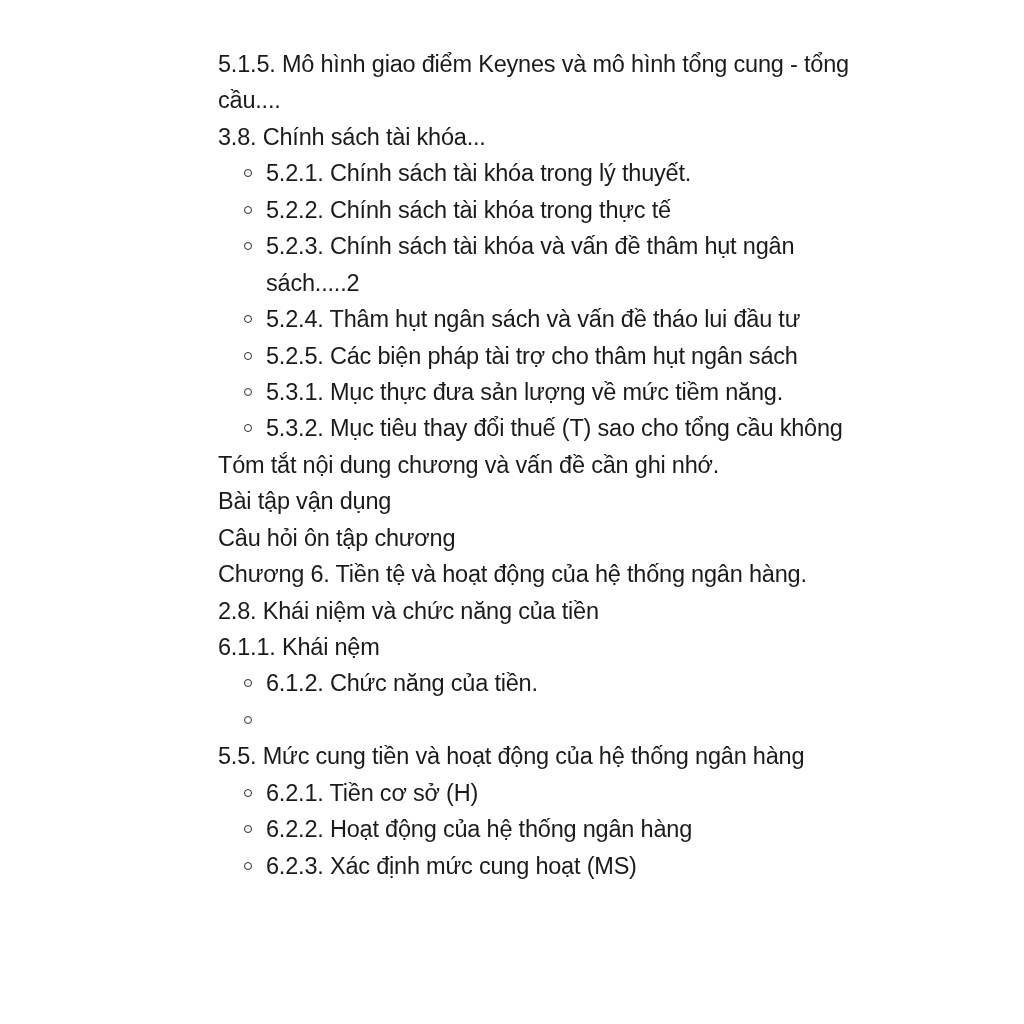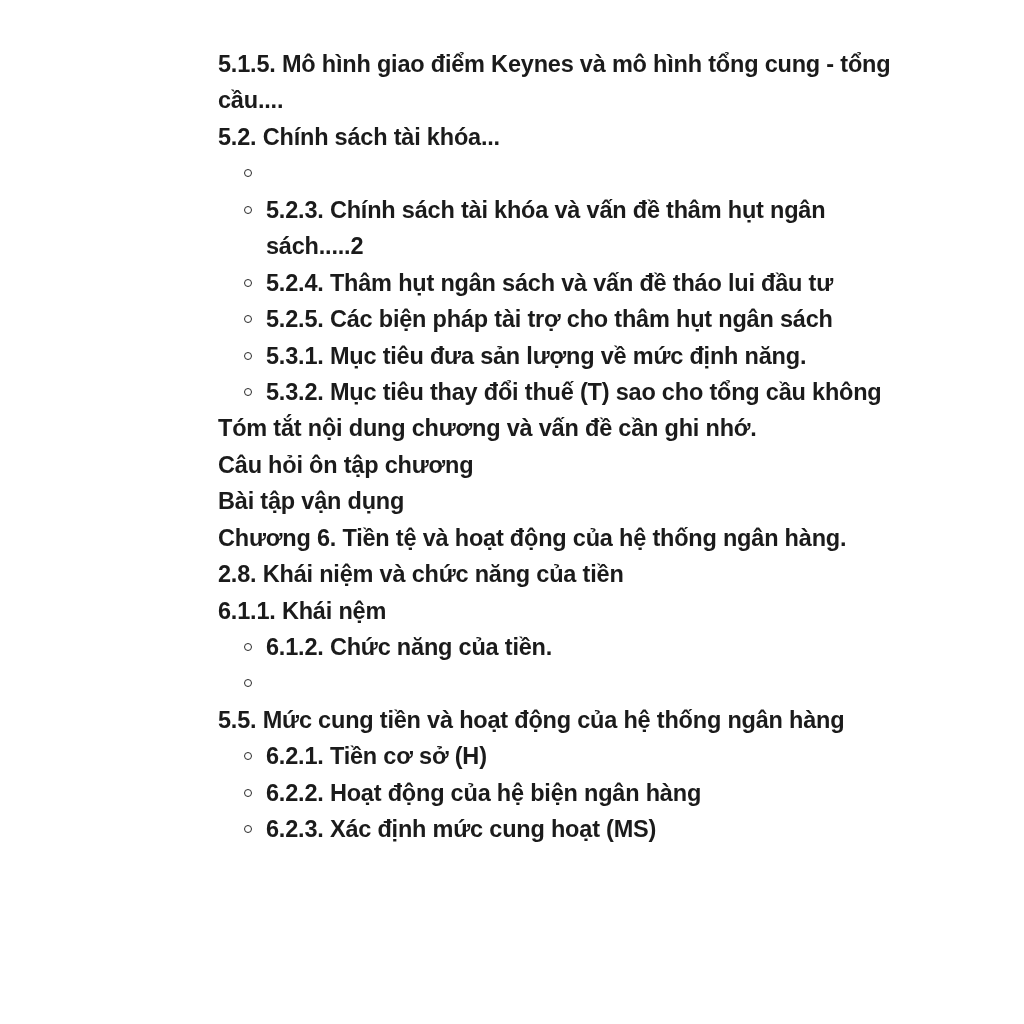--- a/index.html
+++ b/index.html
@@ -12,21 +12,21 @@
     background: #ffffff;
     position: relative;
     overflow: hidden;
   }
   .toc {
     position: absolute;
     left: 218px;
     top: 46px;
     width: 660px;
     font-family: "Liberation Sans", "DejaVu Sans", sans-serif;
-    font-weight: 700;
+    font-weight: 400;
     font-size: 23.5px;
     letter-spacing: -0.2px;
     color: #1b1b1b;
     white-space: nowrap;
   }
   .line {
     position: relative;
     height: 36.45px;
     line-height: 36.45px;
   }
@@ -57,60 +57,65 @@
 <div class="line root">
     
     <span class="text">5.1.5. Mô hình giao điểm Keynes và mô hình tổng cung - tổng</span>
   </div>
     <div class="line root-cont">
     
     <span class="text">cầu....</span>
   </div>
     <div class="line root">
     
-    <span class="text">5.2. Chính sách tài khóa...</span>
+    <span class="text">3.8. Chính sách tài khóa...</span>
   </div>
     <div class="line bullet">
     <span class="dot"></span>
+    <span class="text">5.2.1. Chính sách tài khóa trong lý thuyết.</span>
+  </div>
+    <div class="line bullet">
+    <span class="dot"></span>
+    <span class="text">5.2.2. Chính sách tài khóa trong thực tế</span>
   </div>
     <div class="line bullet">
     <span class="dot"></span>
     <span class="text">5.2.3. Chính sách tài khóa và vấn đề thâm hụt ngân</span>
   </div>
     <div class="line bullet-cont">
     
     <span class="text">sách.....2</span>
   </div>
     <div class="line bullet">
     <span class="dot"></span>
     <span class="text">5.2.4. Thâm hụt ngân sách và vấn đề tháo lui đầu tư</span>
   </div>
     <div class="line bullet">
     <span class="dot"></span>
     <span class="text">5.2.5. Các biện pháp tài trợ cho thâm hụt ngân sách</span>
   </div>
     <div class="line bullet">
     <span class="dot"></span>
-    <span class="text">5.3.1. Mục tiêu đưa sản lượng về mức định năng.</span>
+    <span class="text">5.3.1. Mục thực đưa sản lượng về mức tiềm năng.</span>
   </div>
     <div class="line bullet">
     <span class="dot"></span>
     <span class="text">5.3.2. Mục tiêu thay đổi thuế (T) sao cho tổng cầu không</span>
   </div>
     <div class="line root">
     
     <span class="text">Tóm tắt nội dung chương và vấn đề cần ghi nhớ.</span>
   </div>
     <div class="line root">
     
-    <span class="text">Câu hỏi ôn tập chương</span>
+    <span class="text">Bài tập vận dụng</span>
   </div>
     <div class="line root">
     
-    <span class="text">Bài tập vận dụng</span>
+    <span class="text">Câu hỏi ôn tập chương</span>
   </div>
     <div class="line root">
     
     <span class="text">Chương 6. Tiền tệ và hoạt động của hệ thống ngân hàng.</span>
   </div>
     <div class="line root">
     
     <span class="text">2.8. Khái niệm và chức năng của tiền</span>
   </div>
     <div class="line root">
@@ -127,19 +132,19 @@
     <div class="line root">
     
     <span class="text">5.5. Mức cung tiền và hoạt động của hệ thống ngân hàng</span>
   </div>
     <div class="line bullet">
     <span class="dot"></span>
     <span class="text">6.2.1. Tiền cơ sở (H)</span>
   </div>
     <div class="line bullet">
     <span class="dot"></span>
-    <span class="text">6.2.2. Hoạt động của hệ biện ngân hàng</span>
+    <span class="text">6.2.2. Hoạt động của hệ thống ngân hàng</span>
   </div>
     <div class="line bullet">
     <span class="dot"></span>
     <span class="text">6.2.3. Xác định mức cung hoạt (MS)</span>
   </div>
   </main>
 
 </body></html>

